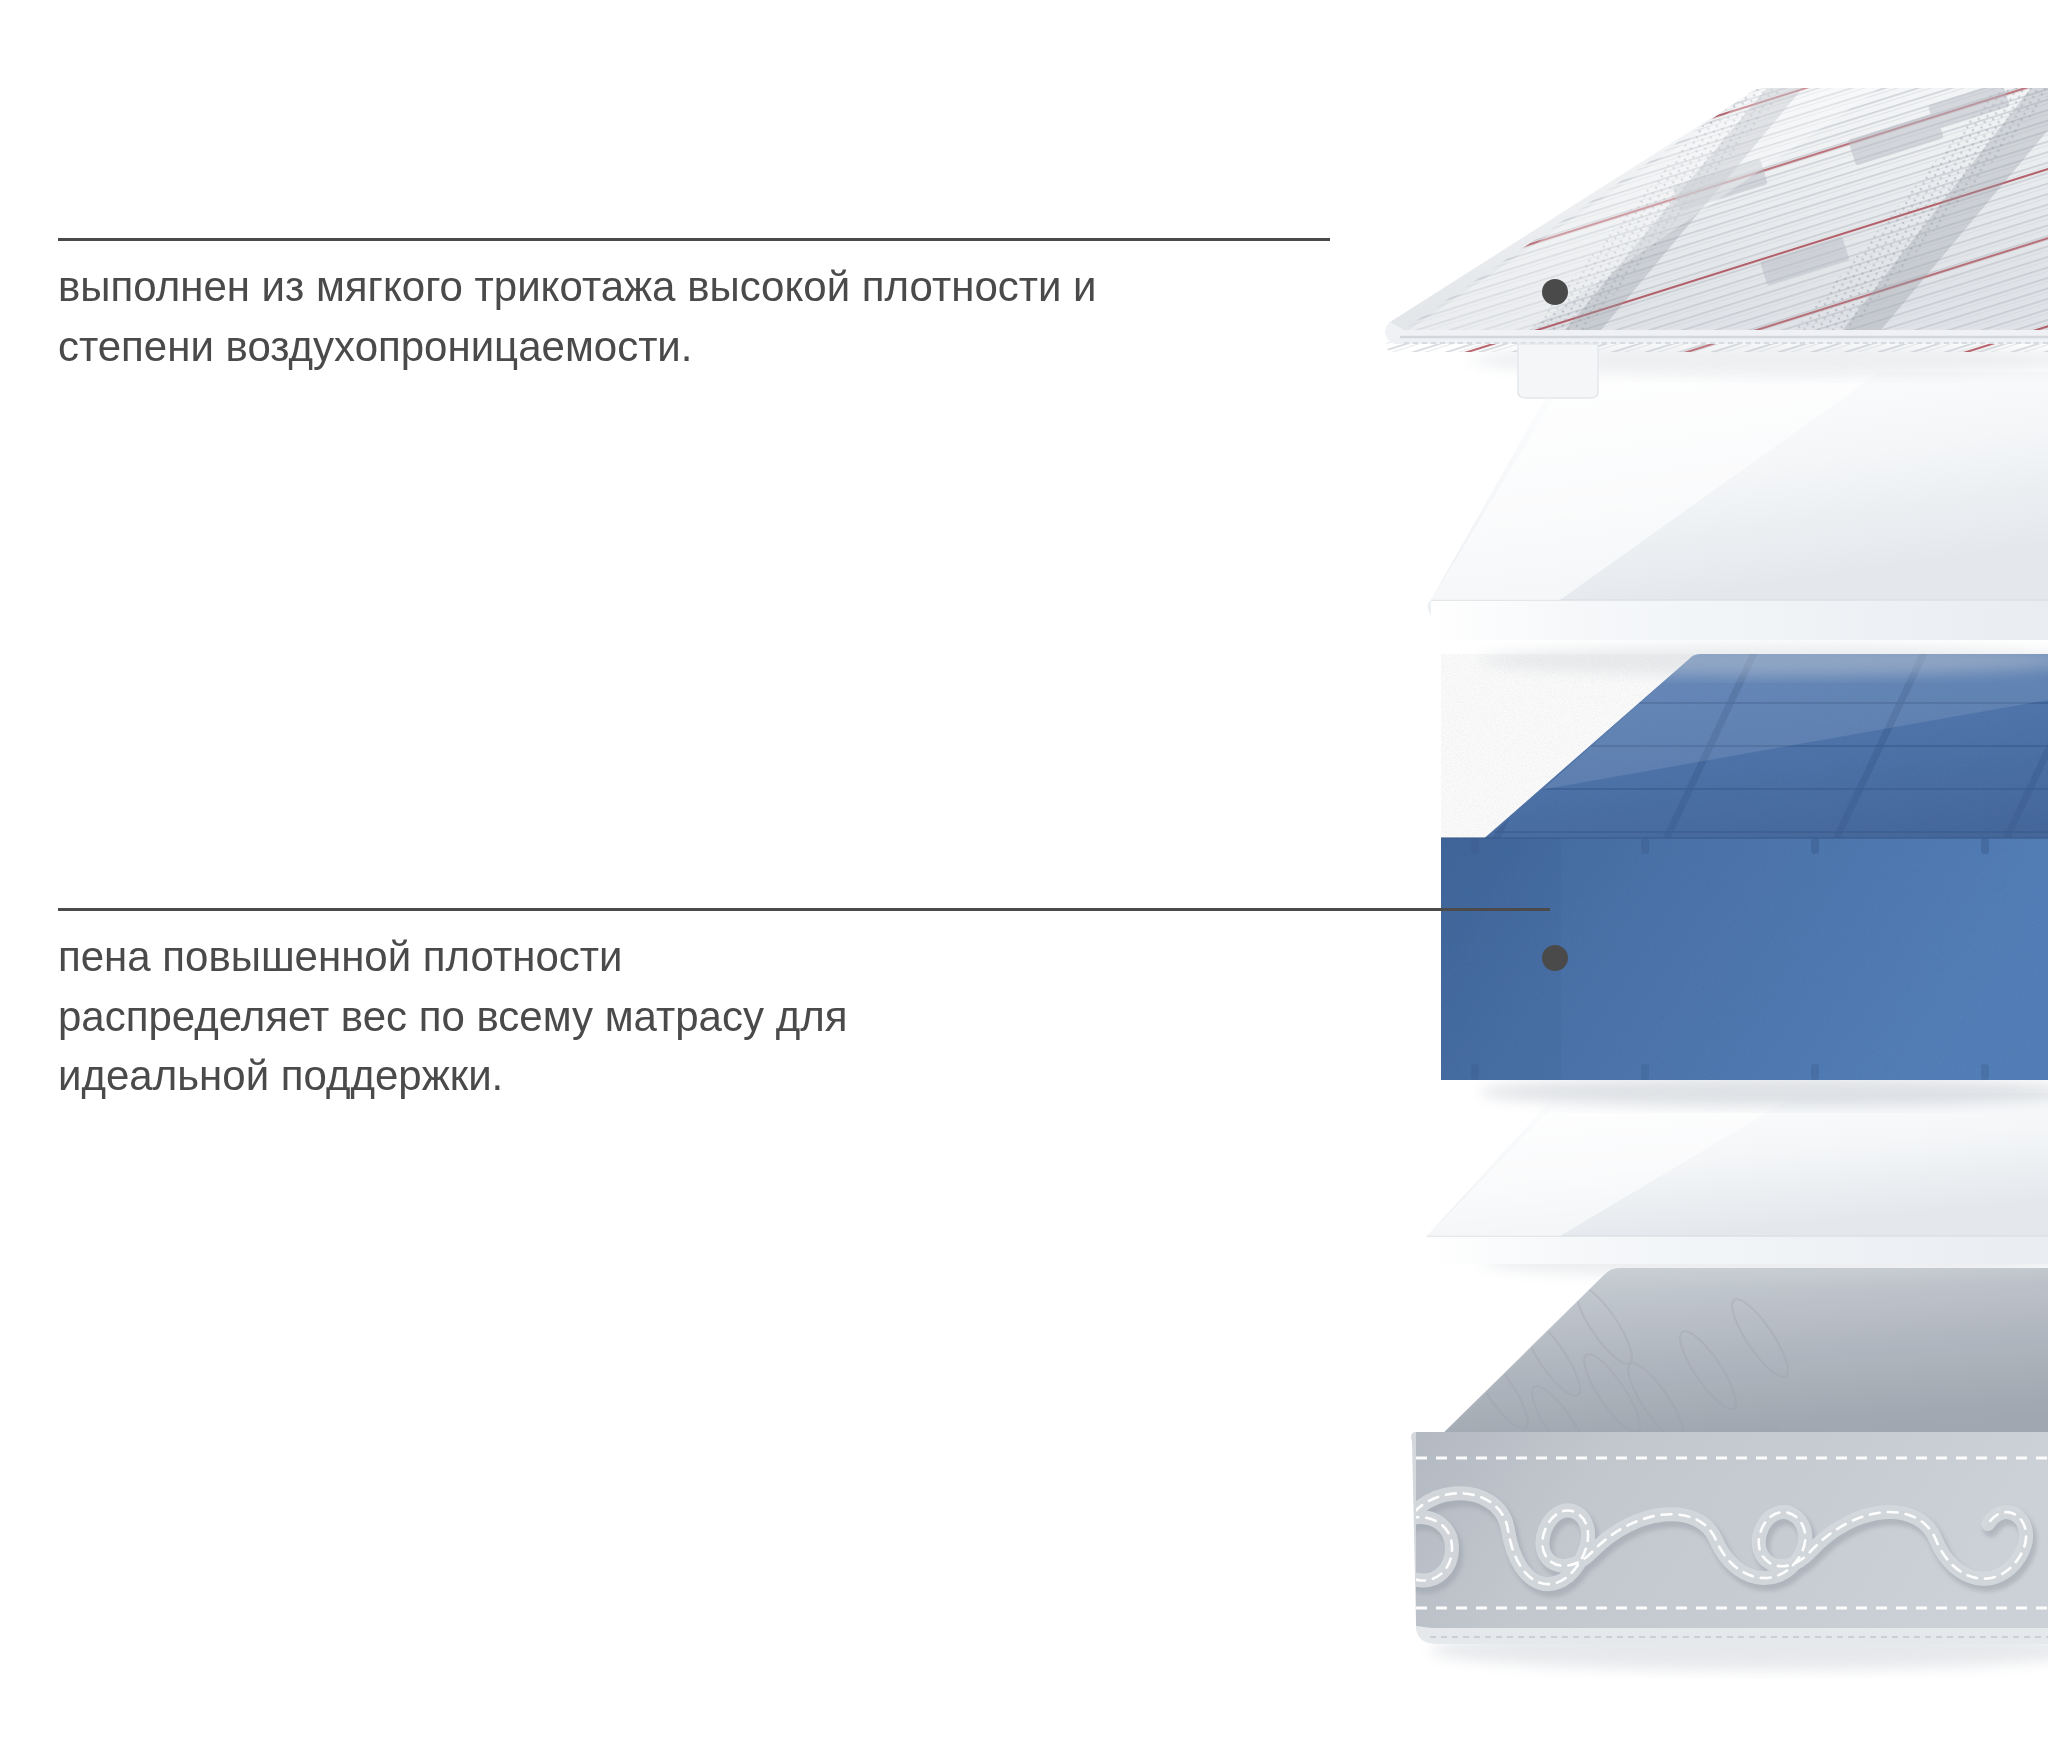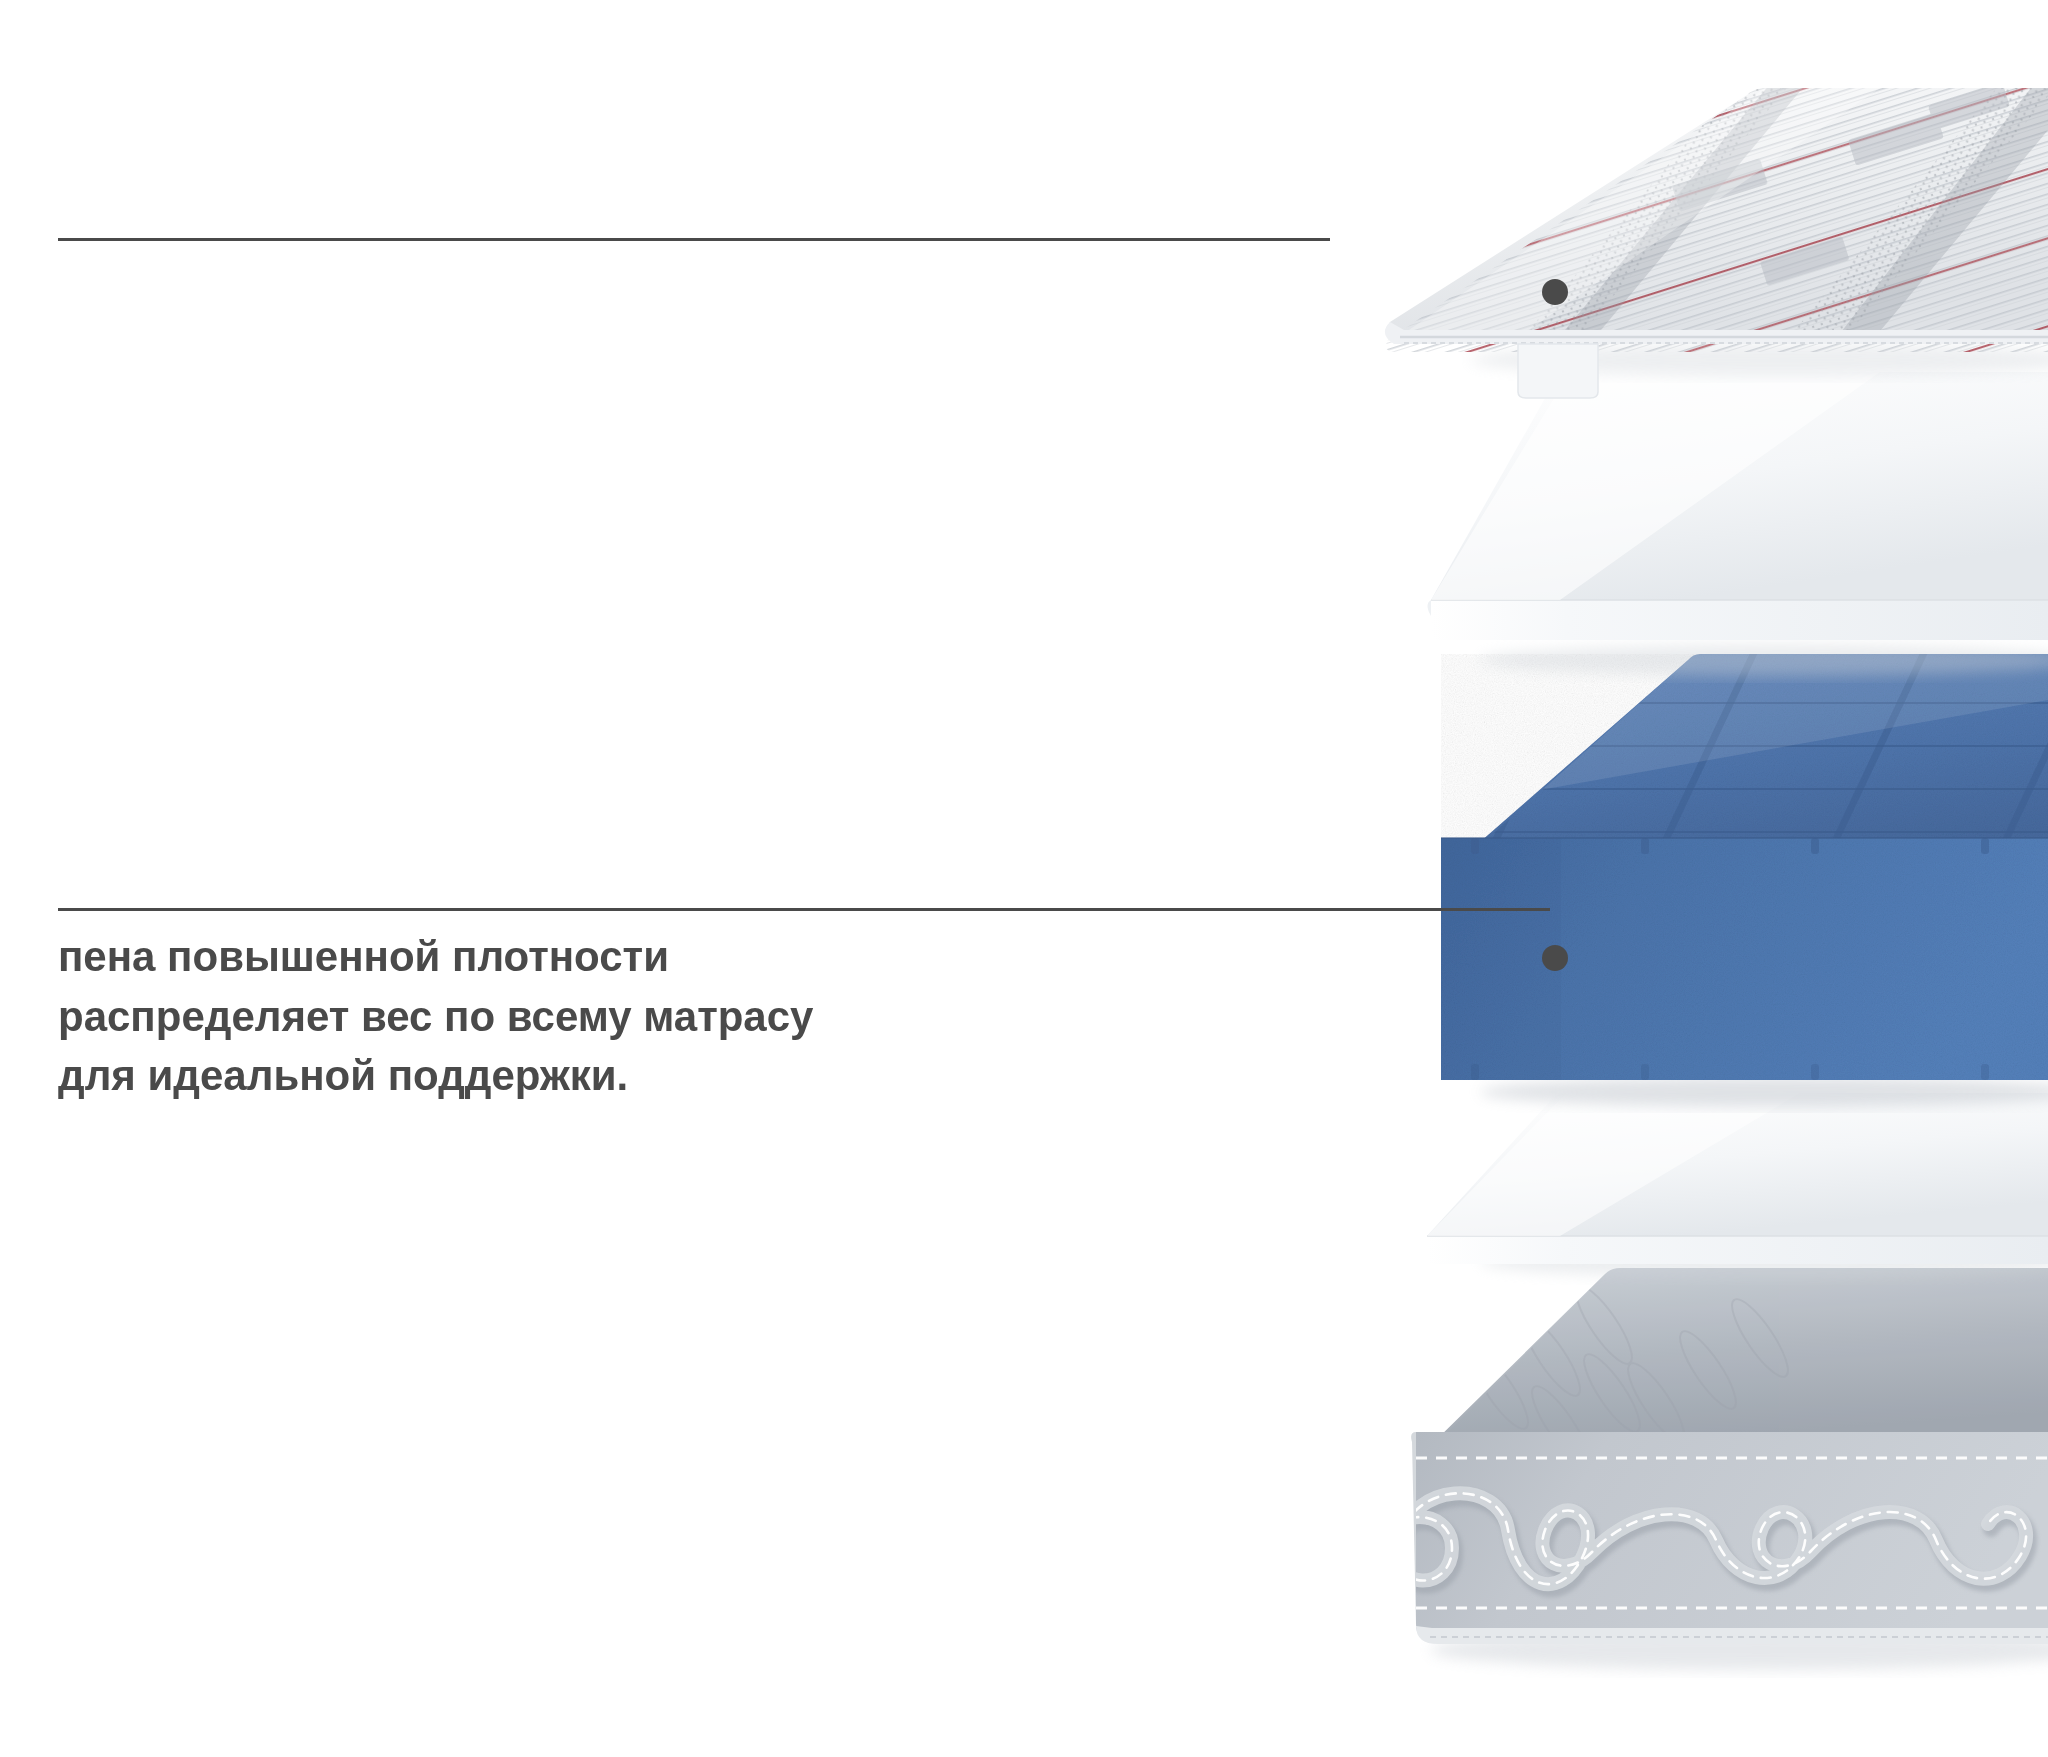--- a/index.html
+++ b/index.html
@@ -30,21 +30,21 @@
   }
 
   #cover-callout{left:58px;top:222px;}
   #cover-callout .callout-title{font-size:47px;}
   #cover-callout .callout-rule{width:1272px;margin-top:16px;}
   #cover-callout .callout-body{font-size:42px;margin-top:16px;width:1150px;}
 
   #foam-callout{left:58px;top:892px;}
   #foam-callout .callout-title{font-size:47px;}
   #foam-callout .callout-rule{width:1492px;margin-top:16px;}
-  #foam-callout .callout-body{font-size:42px;margin-top:16px;width:800px;font-weight:bold;}
+  #foam-callout .callout-body{font-size:42px;margin-top:16px;width:800px;}
 
   
   .leader-dot{
     position:absolute;
     width:26px;height:26px;border-radius:50%;
     background:#4a4a4a;
   }
   #cover-dot{left:1542px;top:279px;}
   #foam-dot{left:1542px;top:945px;}
 
@@ -338,20 +338,21 @@
     <line x1="1400" y1="337" x2="2048" y2="337" stroke="#d4d8dd" stroke-width="2.4"></line>
     <line x1="1404" y1="343" x2="2048" y2="343" stroke="#c8cdd3" stroke-width="1.6" stroke-dasharray="5 4" opacity="0.8"></line>
 
     <path d="M1518,344 L1598,344 L1598,392 Q1598,398 1590,398 L1526,398 Q1518,398 1518,392 Z" fill="#f4f6f8" stroke="#e3e7eb" stroke-width="1.5"></path>
   </g>
 </svg>
 </div>
 
 <div class="callout" id="cover-callout">
   <div class="callout-rule"></div>
+  <div class="callout-body">выполнен из мягкого трикотажа высокой плотности и степени воздухопроницаемости.</div>
 </div>
 <div class="leader-dot" id="cover-dot"></div>
 
 <div class="callout" id="foam-callout">
   <div class="callout-rule"></div>
   <div class="callout-body">пена повышенной плотности распределяет вес по всему матрасу для идеальной поддержки.</div>
 </div>
 <div class="leader-dot" id="foam-dot"></div>
 
 </body></html>

